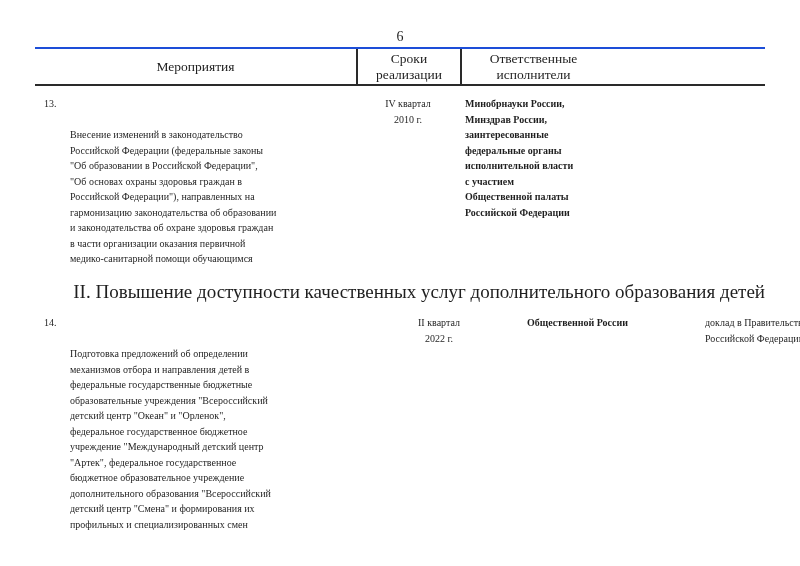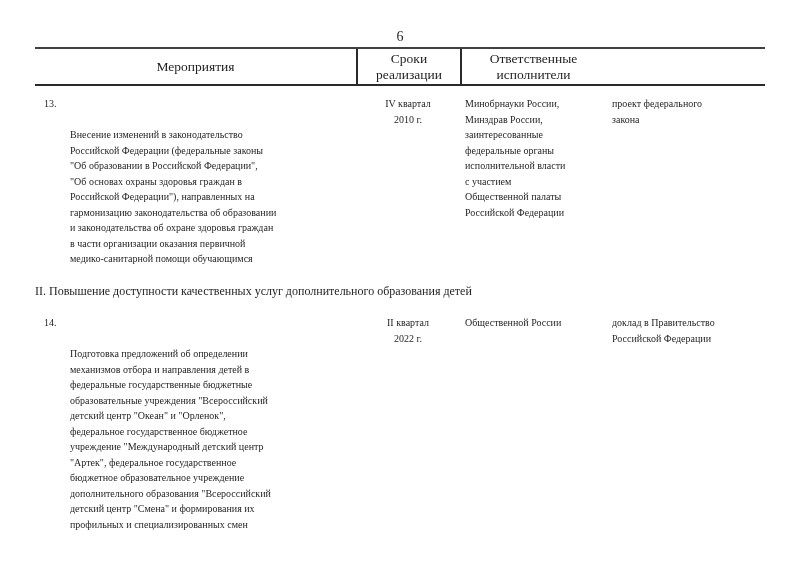--- a/index.html
+++ b/index.html
@@ -27,21 +27,21 @@
   }
   .doc-table {
     position: absolute;
     left: 35px;
     top: 47px;
     width: 730px;
   }
   .thead {
     display: grid;
     grid-template-columns: 321px 104px 145px 160px;
-    border-top: 2px solid #404040;
+    border-top: 2px solid #1d4ed8;
     border-bottom: 2px solid #2a2a2a;
     height: 35px;
   }
   .th {
     display: flex;
     align-items: center;
     justify-content: center;
     text-align: center;
     font-size: 13.5px;
     line-height: 15.5px;
@@ -49,21 +49,21 @@
   }
   .th + .th {
     border-left: 2px solid #2a2a2a;
   }
   .trow {
     display: grid;
     grid-template-columns: 321px 104px 145px 160px;
     align-items: start;
   }
   .row-13 { margin-top: 10px; }
-  .row-14 { margin-top: 16px; }
+  .row-14 { margin-top: 16px; gap: 31px; }
   .cell {
     font-size: 10px;
     line-height: 15.5px;
     white-space: pre-line;
   }
   .cell-activity {
     position: relative;
     padding-left: 35px;
     box-sizing: border-box;
   }
@@ -73,29 +73,30 @@
     top: 0;
   }
   .cell-term {
     text-align: center;
     padding: 0 4px;
     box-sizing: border-box;
   }
   .cell-resp {
     padding-left: 5px;
     box-sizing: border-box;
+    font-weight: bold;
   }
   .cell-doc {
     padding-left: 7px;
     box-sizing: border-box;
   }
   .section-row {
     margin-top: 17px;
-    text-align: left;
-    font-size: 12px;
+    text-align: right;
+    font-size: 19px;
     line-height: 15.5px;
   }
 </style>
 </head>
 <body>
 
 <div class="page">
 
   <div class="page-number">6</div>
 
@@ -125,22 +126,20 @@
       <div class="cell cell-term">IV квартал
 2010 г.</div>
       <div class="cell cell-resp">Минобрнауки России,
 Минздрав России,
 заинтересованные
 федеральные органы
 исполнительной власти
 с участием
 Общественной палаты
 Российской Федерации</div>
-      <div class="cell cell-doc">проект федерального
-закона</div>
     </div>
 
     <div class="section-row">II. Повышение доступности качественных услуг дополнительного образования детей</div>
 
     <div class="trow row-14">
       <div class="cell cell-activity">
         <span class="item-num">14.</span>
         <span>Подготовка предложений об определении
 механизмов отбора и направления детей в
 федеральные государственные бюджетные

